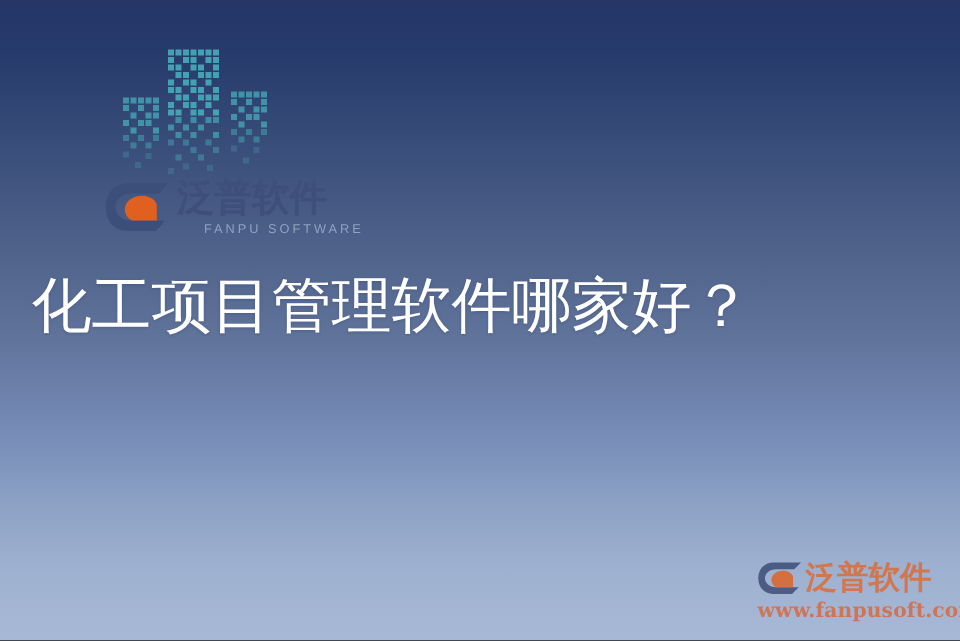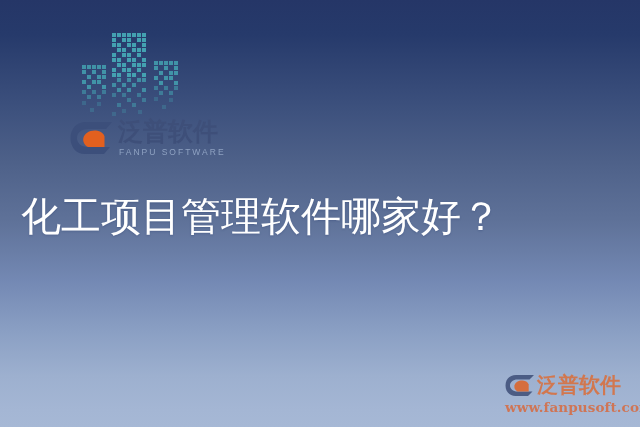--- a/index.html
+++ b/index.html
@@ -67,28 +67,28 @@
     white-space: nowrap;
   }
   #logo-main .en {
     font-family: "Liberation Sans", sans-serif;
     font-size: 8.5px;
     line-height: 12px;
     color: #8fa2c2;
     letter-spacing: 2.0px;
     white-space: nowrap;
     margin-top: 1px;
-    margin-left: 1px;
+    margin-left: 18px;
   }
 
   
   #headline {
     position: absolute;
     left: 0;
-    top: 192px;
+    top: 180px;
     width: 522px;
     text-align: center;
     font-family: "DejaVu Serif", "Liberation Serif", serif;
     color: #ffffff;
     font-size: 40px;
     line-height: 49px;
     letter-spacing: 0px;
     text-shadow: 0 1px 2px rgba(40,60,110,0.30);
     white-space: nowrap;
   }

